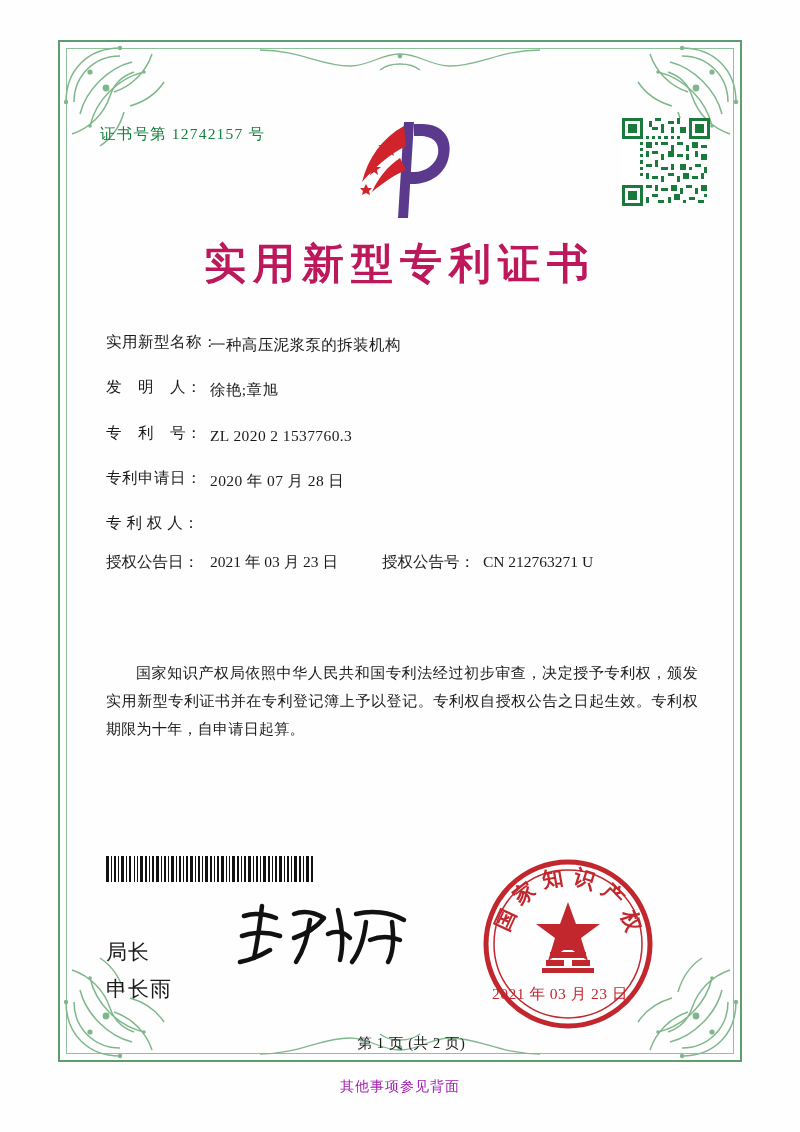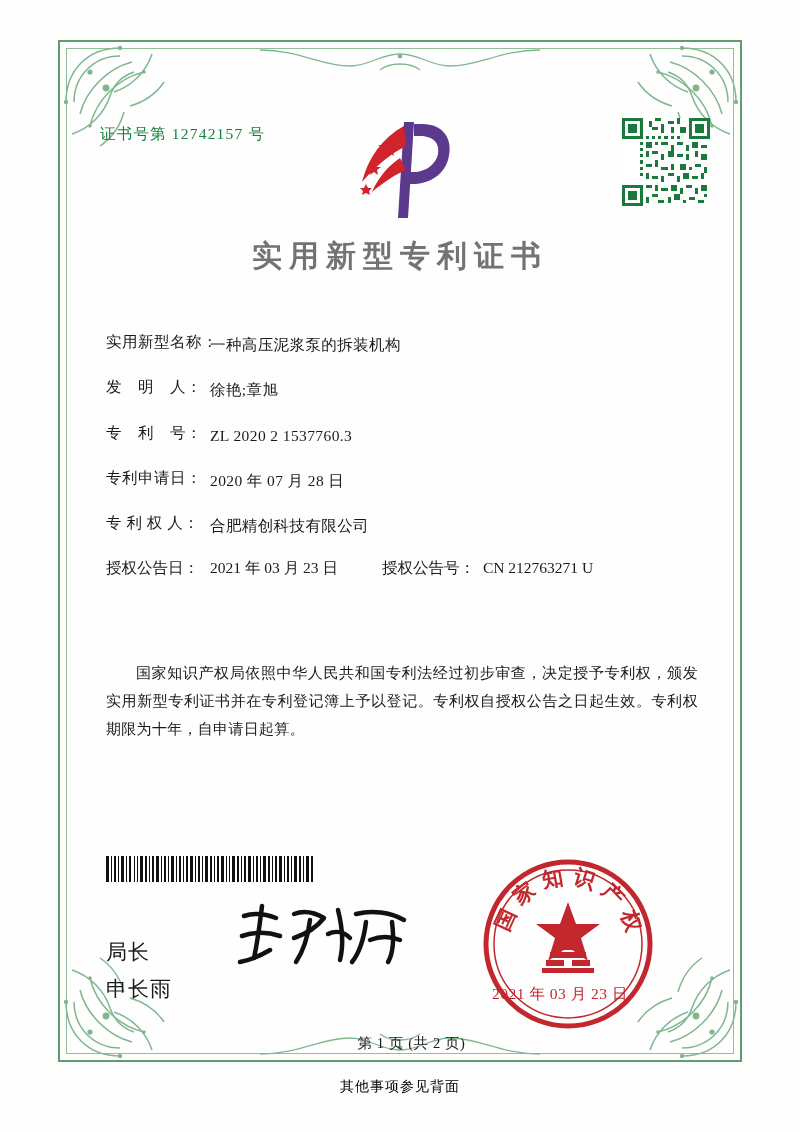--- a/index.html
+++ b/index.html
@@ -98,25 +98,25 @@
     height: 88px;
   }
 
   
   .title {
     position: absolute;
     left: 0;
     right: 0;
     top: 236px;
     text-align: center;
-    font-size: 30px;
+    font-size: 42px;
     font-weight: bold;
     letter-spacing: 7px;
     font-family: "DejaVu Serif", "Liberation Serif", serif;
-    color: #737373;
+    color: #be185d;
   }
 
   
   .fields {
     position: absolute;
     left: 106px;
     top: 334px;
     width: 594px;
     font-size: 15.5px;
     line-height: 1;
@@ -223,21 +223,21 @@
     letter-spacing: 0.6px;
     margin-left: 23px;
   }
   .footnote {
     position: absolute;
     left: 0; right: 0;
     top: 1078px;
     text-align: center;
     font-size: 14px;
     letter-spacing: 1px;
-    color: #000000;
+    color: #a21caf;
   }
 </style>
 </head>
 <body>
 
 <div class="page">
 
   <div class="border-outer"></div>
   <div class="border-inner"></div>
 
@@ -477,21 +477,20 @@
     <div class="field">
       <div class="label">专　利　号：</div>
       <div class="value">ZL 2020 2 1537760.3</div>
     </div>
     <div class="field">
       <div class="label">专利申请日：</div>
       <div class="value">2020 年 07 月 28 日</div>
     </div>
     <div class="field">
       <div class="label">专 利 权 人：</div>
-      <div class="value">合肥精创科技有限公司</div>
     </div>
 
     <div class="field-inline">
       <div class="label">授权公告日：</div>
       <div class="value">2021 年 03 月 23 日</div>
       <div class="label2">授权公告号：</div>
       <div class="value2">CN 212763271 U</div>
     </div>
   </div>
 

